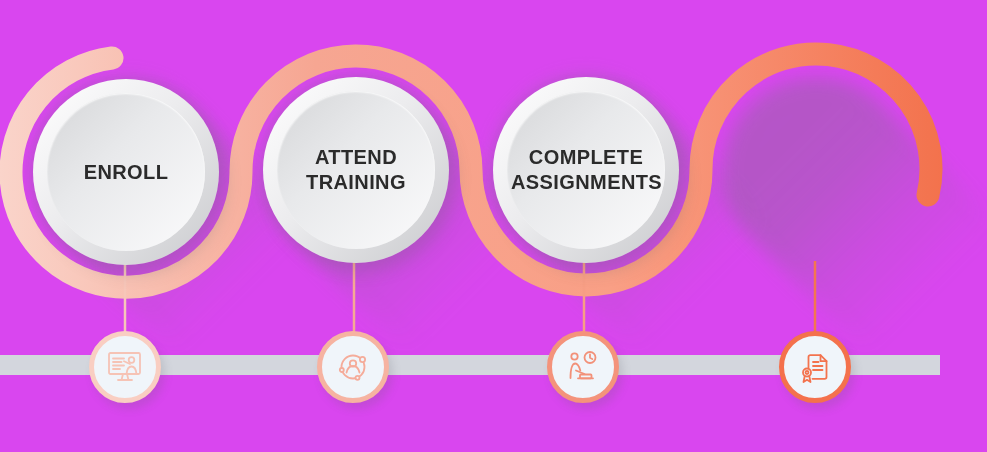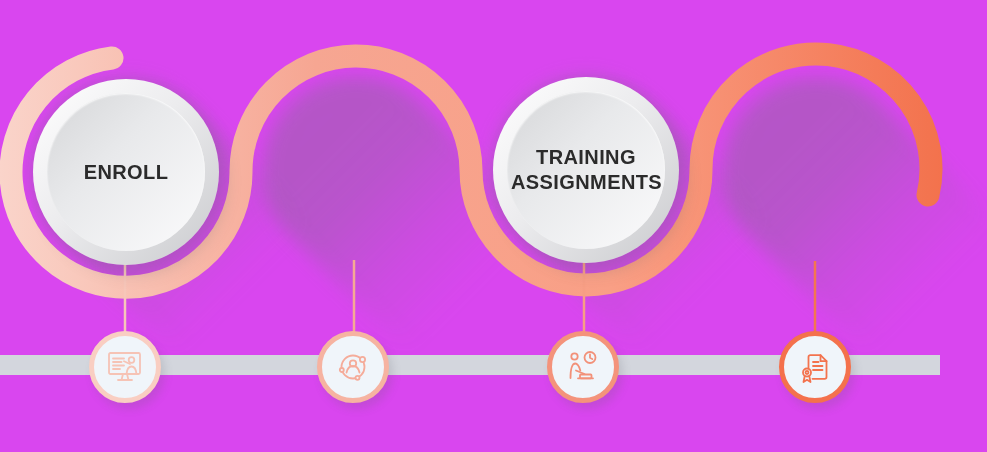--- a/index.html
+++ b/index.html
@@ -85,23 +85,28 @@
     <line x1="354" y1="260" x2="354" y2="338" stroke-width="2.5" stroke="#F5A994"></line>
     <line x1="584" y1="260" x2="584" y2="338" stroke-width="2.5" stroke="#F79E84"></line>
     <line x1="815" y1="261" x2="815" y2="338" stroke-width="2.5" stroke="#F4764F"></line>
   </svg>
 
   <div class="big-circle pos1">
     <div class="inner">
       <div class="step-label">ENROLL</div>
     </div>
   </div>
+  <div class="big-circle pos2">
+    <div class="inner">
+      <div class="step-label">ATTEND TRAINING</div>
+    </div>
+  </div>
   <div class="big-circle pos3">
     <div class="inner">
-      <div class="step-label">TRAINING ASSIGNMENTS</div>
+      <div class="step-label">COMPLETE ASSIGNMENTS</div>
     </div>
   </div>
 
   <div class="baseline-bar" style="--bar: #D3D6DD;"></div>
 
   <div class="icon-badge bx1" style="--accent: #F9CEC2; --stroke: #F6C3B5; --fill: #F0F5FA;">
     <svg width="44" height="44" viewBox="0 0 44 44" fill="none" stroke="currentColor" stroke-width="1.8" stroke-linecap="round" stroke-linejoin="round">
       <rect x="6" y="8" width="31" height="21" rx="1.5"></rect>
       <path d="M10 13.5h11M10 17h8.5M10 20.5h11M10 24h7"></path>
       <circle cx="28.5" cy="15" r="2.8"></circle>

